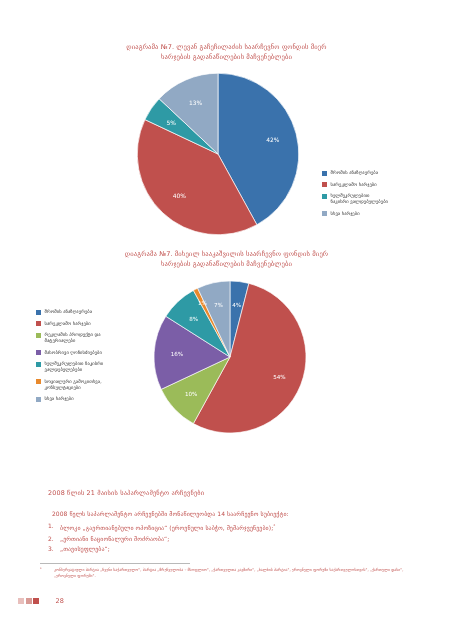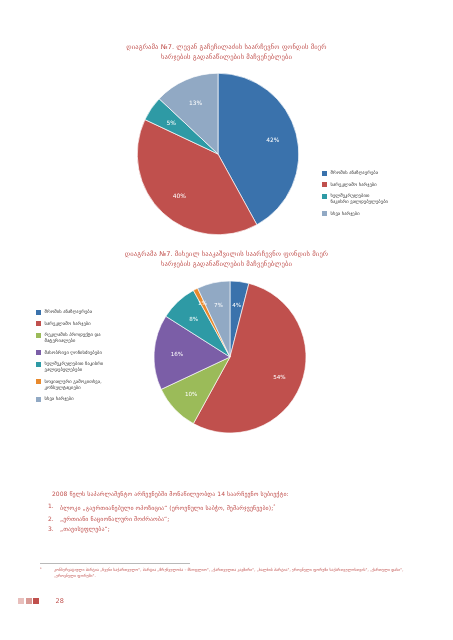--- a/index.html
+++ b/index.html
@@ -283,20 +283,21 @@
 კონსულტაციები</span>
         </div>
         <div class="legend-item">
           <span class="legend-swatch" style="background: rgb(145, 169, 196);"></span>
           <span class="legend-label">სხვა ხარჯები</span>
         </div>
       </div>
   </div>
 
   <div id="text-section">
+    <div class="section-heading">2008 წლის 21 მაისის საპარლამენტო არჩევნები</div>
     <div class="section-intro">2008 წელს საპარლამენტო არჩევნებში მონაწილეობდა 14 საარჩევნო სუბიექტი:</div>
     <ol class="numbered-list" id="numbered-list">
         <li>
           <span class="li-num">1.</span>
           <span class="li-text">ბლოკი „გაერთიანებული ოპოზიცია“ (ეროვნული საბჭო, მემარჯვენეები);<span class="sup">*</span></span>
         </li>
         <li>
           <span class="li-num">2.</span>
           <span class="li-text">„ერთიანი ნაციონალური მოძრაობა“;</span>
         </li>

